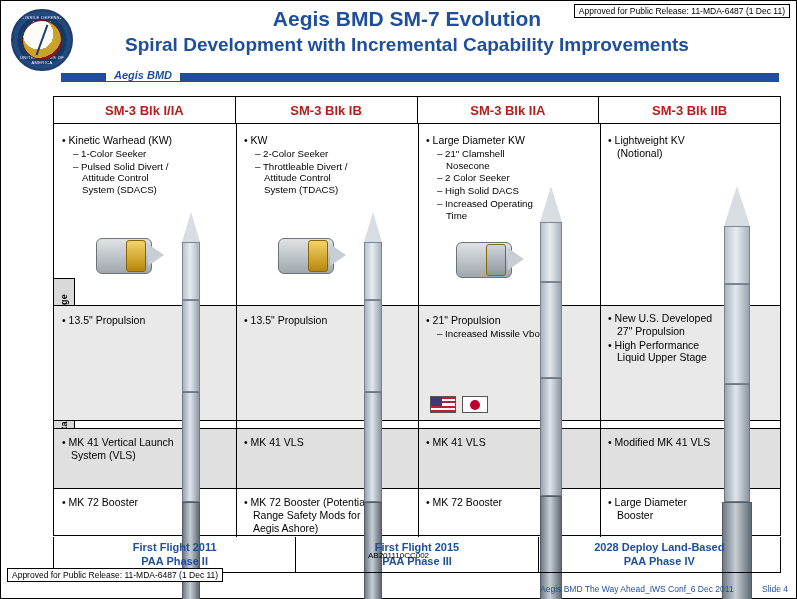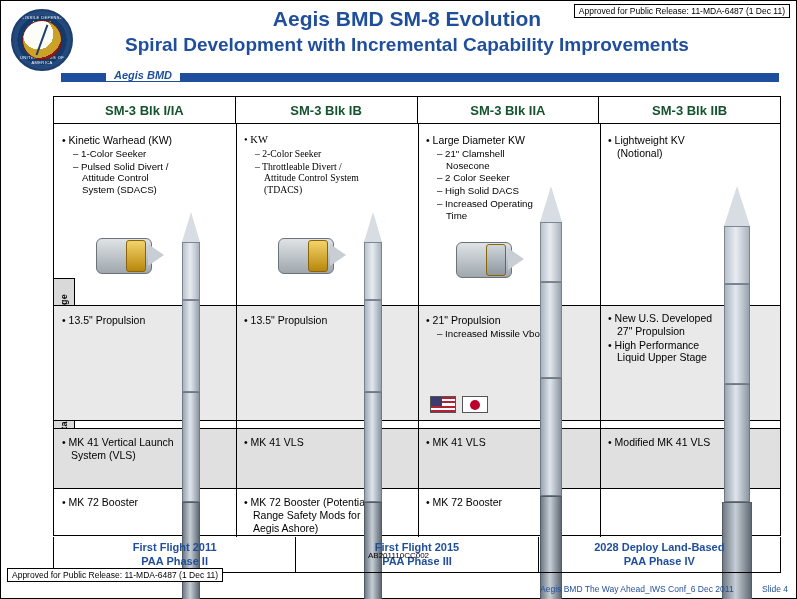--- a/index.html
+++ b/index.html
@@ -72,21 +72,21 @@
   .grid{
     position:absolute;left:52px;top:95px;width:728px;height:440px;
     border:1px solid #000;
     box-sizing:border-box;
   }
   .col-heads{
     display:flex;height:26px;border-bottom:1px solid #000;
   }
   .col-head{
     flex:1;display:flex;align-items:center;justify-content:center;
-    font-size:13px;font-weight:bold;color:#14532d;
+    font-size:13px;font-weight:bold;color:#b91c1c;
     border-right:1px solid #000;
     background:#fff;
   }
   .col-head:last-child{border-right:none;}
   .body{
     position:relative;height:413px;
   }
   .vline{
     position:absolute;top:0;bottom:0;width:1px;background:#000;
   }
@@ -207,21 +207,21 @@
   <div class="release-top">Approved for Public Release: 11-MDA-6487 (1 Dec 11)</div>
 
   <div class="seal">
     <div class="ring-txt">
       <span class="t">MISSILE DEFENSE AGENCY</span>
       <span class="b">UNITED STATES OF AMERICA</span>
     </div>
     <div class="inner"></div>
   </div>
 
-  <div class="title1">Aegis BMD SM-8 Evolution</div>
+  <div class="title1">Aegis BMD SM-7 Evolution</div>
   <div class="title2">Spiral Development with Incremental Capability Improvements</div>
   <div class="banner"></div>
   <div class="banner-label">Aegis BMD</div>
 
   <div class="stage-box" style="top:277px;height:115px;">
     <span class="stage-lab">2nd and 3rd Stage</span>
   </div>
   <div class="stage-box" style="top:400px;height:60px;">
     <span class="stage-lab">1st Stage</span>
   </div>
@@ -270,21 +270,21 @@
         <div class="sec stage3"></div>
         <div class="sec stage2"></div>
         <div class="sec booster"></div>
       </div>
       <div class="kw-detail" style="left:42px;top:108px;">
         <div class="kw-body"></div>
         <div class="kw-gold"></div>
         <div class="kw-cone"></div>
       </div>
 
-      <div class="bullets" style="left:190px;top:10px;width:120px;font-family:Liberation Serif, serif;">
+      <div class="bullets" style="left:190px;top:10px;width:120px;">
         <div class="b1">KW</div>
         <div class="b2">2-Color Seeker</div>
         <div class="b2">Throttleable Divert / Attitude Control System (TDACS)</div>
       </div>
       <div class="bullets" style="left:190px;top:190px;width:130px;">
         <div class="b1">13.5" Propulsion</div>
       </div>
       <div class="bullets" style="left:190px;top:312px;width:120px;">
         <div class="b1">MK 41 VLS</div>
       </div>
@@ -343,20 +343,23 @@
       <div class="bullets" style="left:554px;top:10px;width:110px;">
         <div class="b1">Lightweight KV (Notional)</div>
       </div>
       <div class="bullets" style="left:554px;top:188px;width:110px;">
         <div class="b1">New U.S. Developed 27" Propulsion</div>
         <div class="b1" style="margin-top:0;">High Performance Liquid Upper Stage</div>
       </div>
       <div class="bullets" style="left:554px;top:312px;width:110px;">
         <div class="b1">Modified MK 41 VLS</div>
       </div>
+      <div class="bullets" style="left:554px;top:372px;width:110px;">
+        <div class="b1">Large Diameter Booster</div>
+      </div>
 
       <div class="missile" style="left:668px;top:62px;">
         <div class="nose" style="border-left-width:13px;border-right-width:13px;border-bottom-width:40px;"></div>
         <div class="sec kw" style="width:26px;height:58px;"></div>
         <div class="sec stage3" style="width:26px;height:100px;"></div>
         <div class="sec stage2" style="width:26px;height:118px;"></div>
         <div class="sec booster" style="width:30px;height:118px;"></div>
       </div>
 
     </div>

